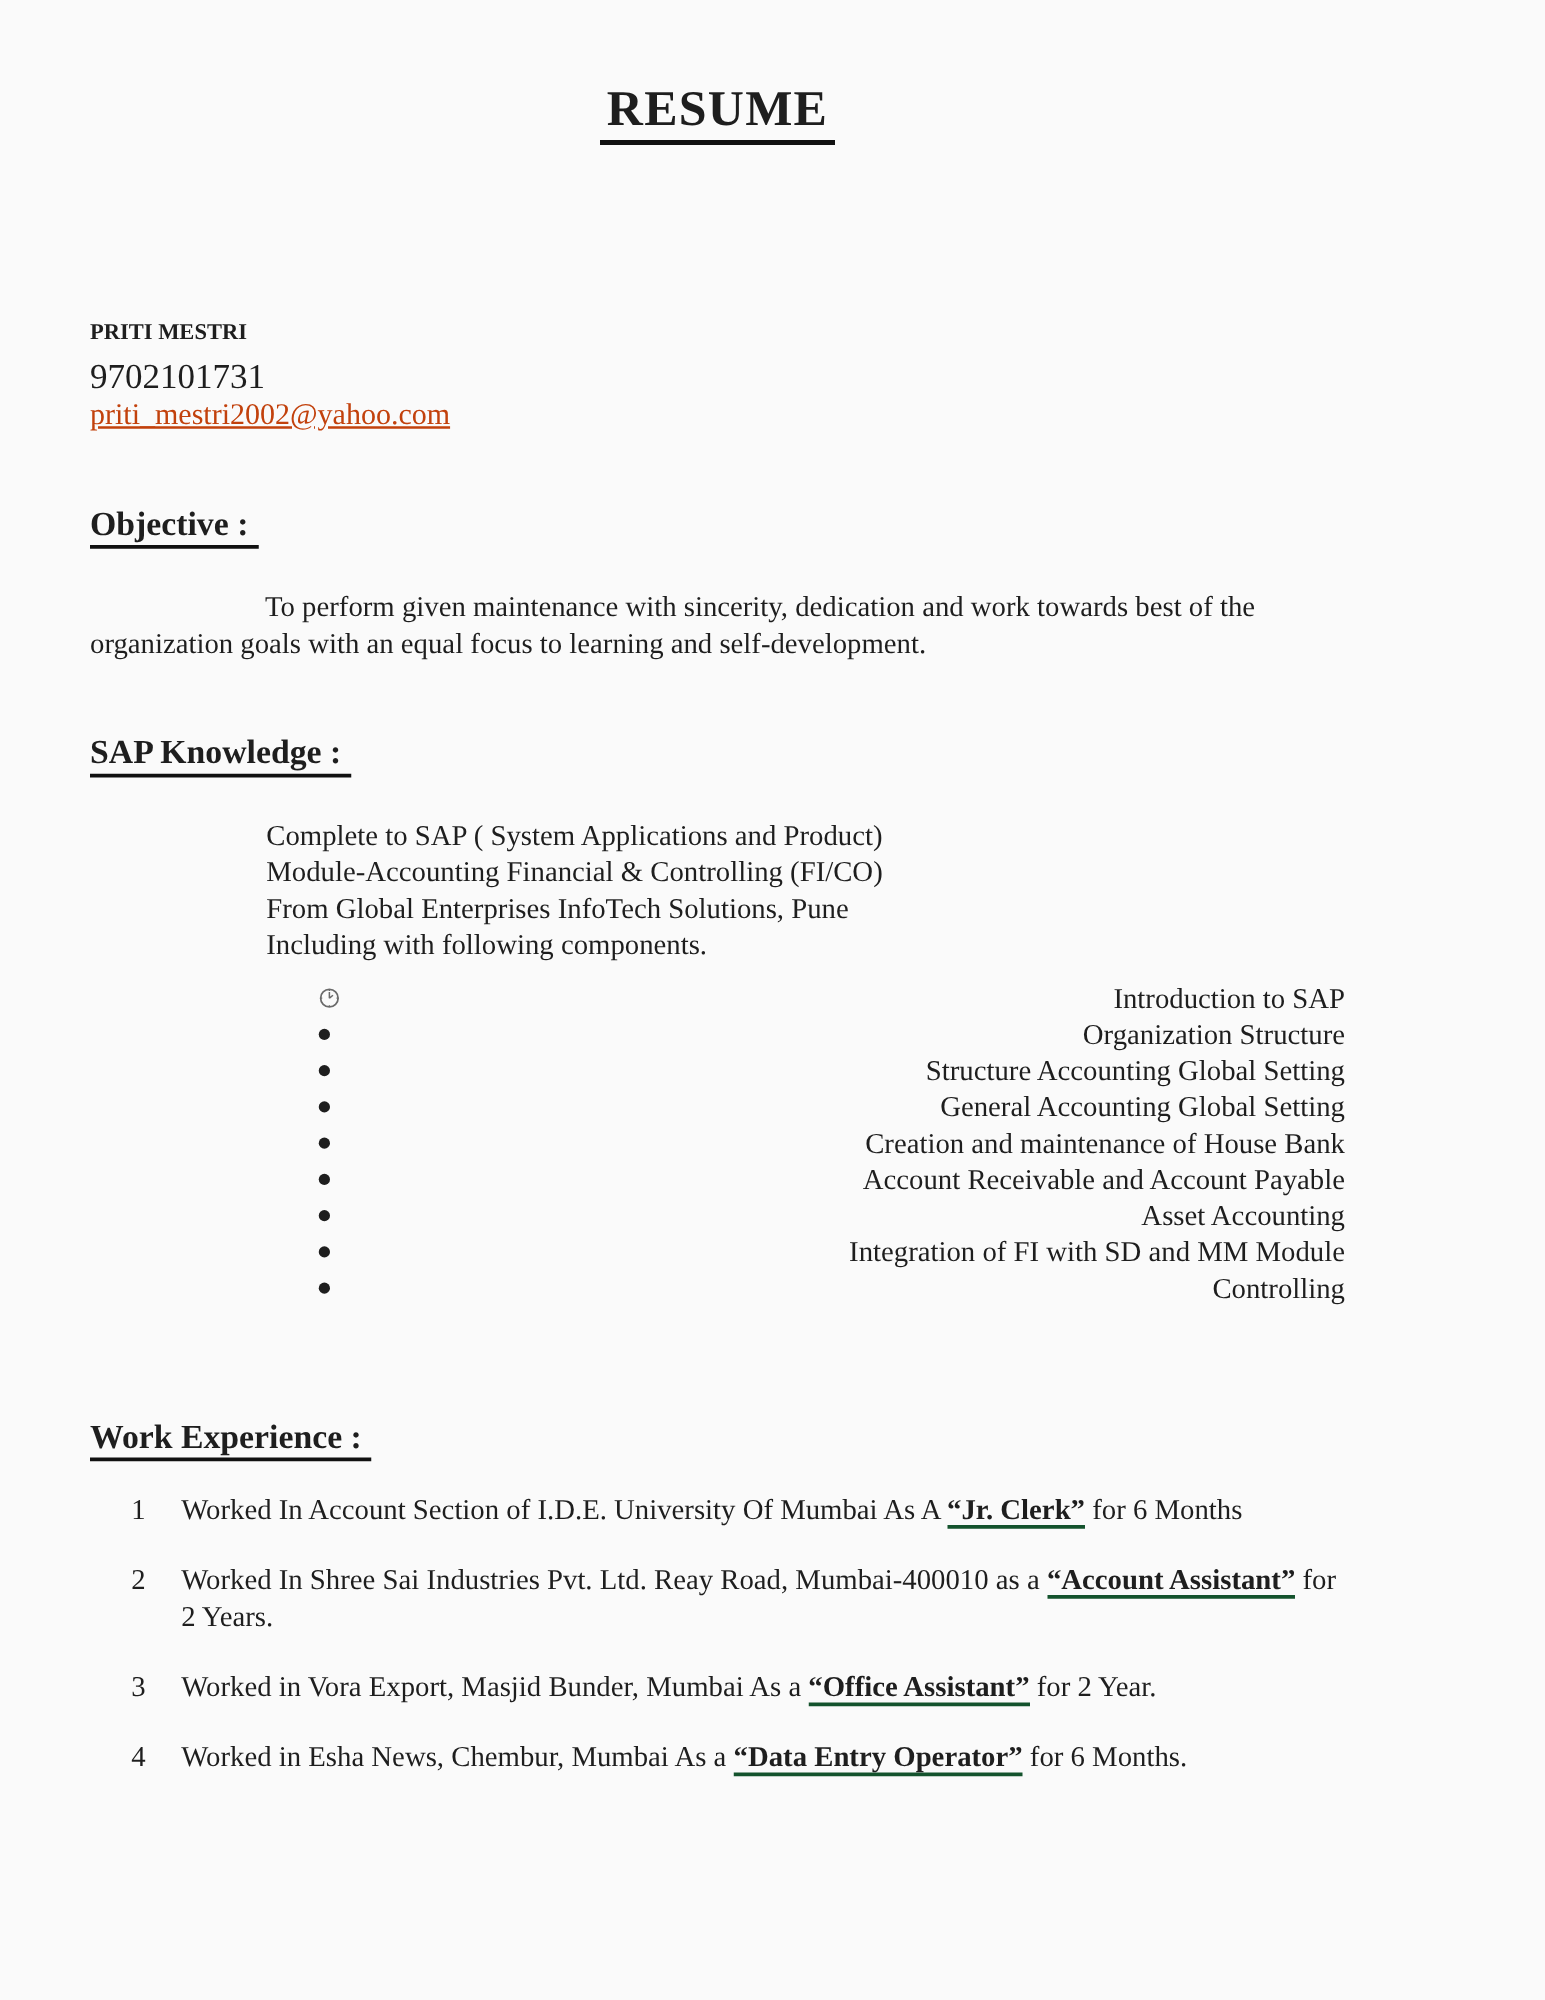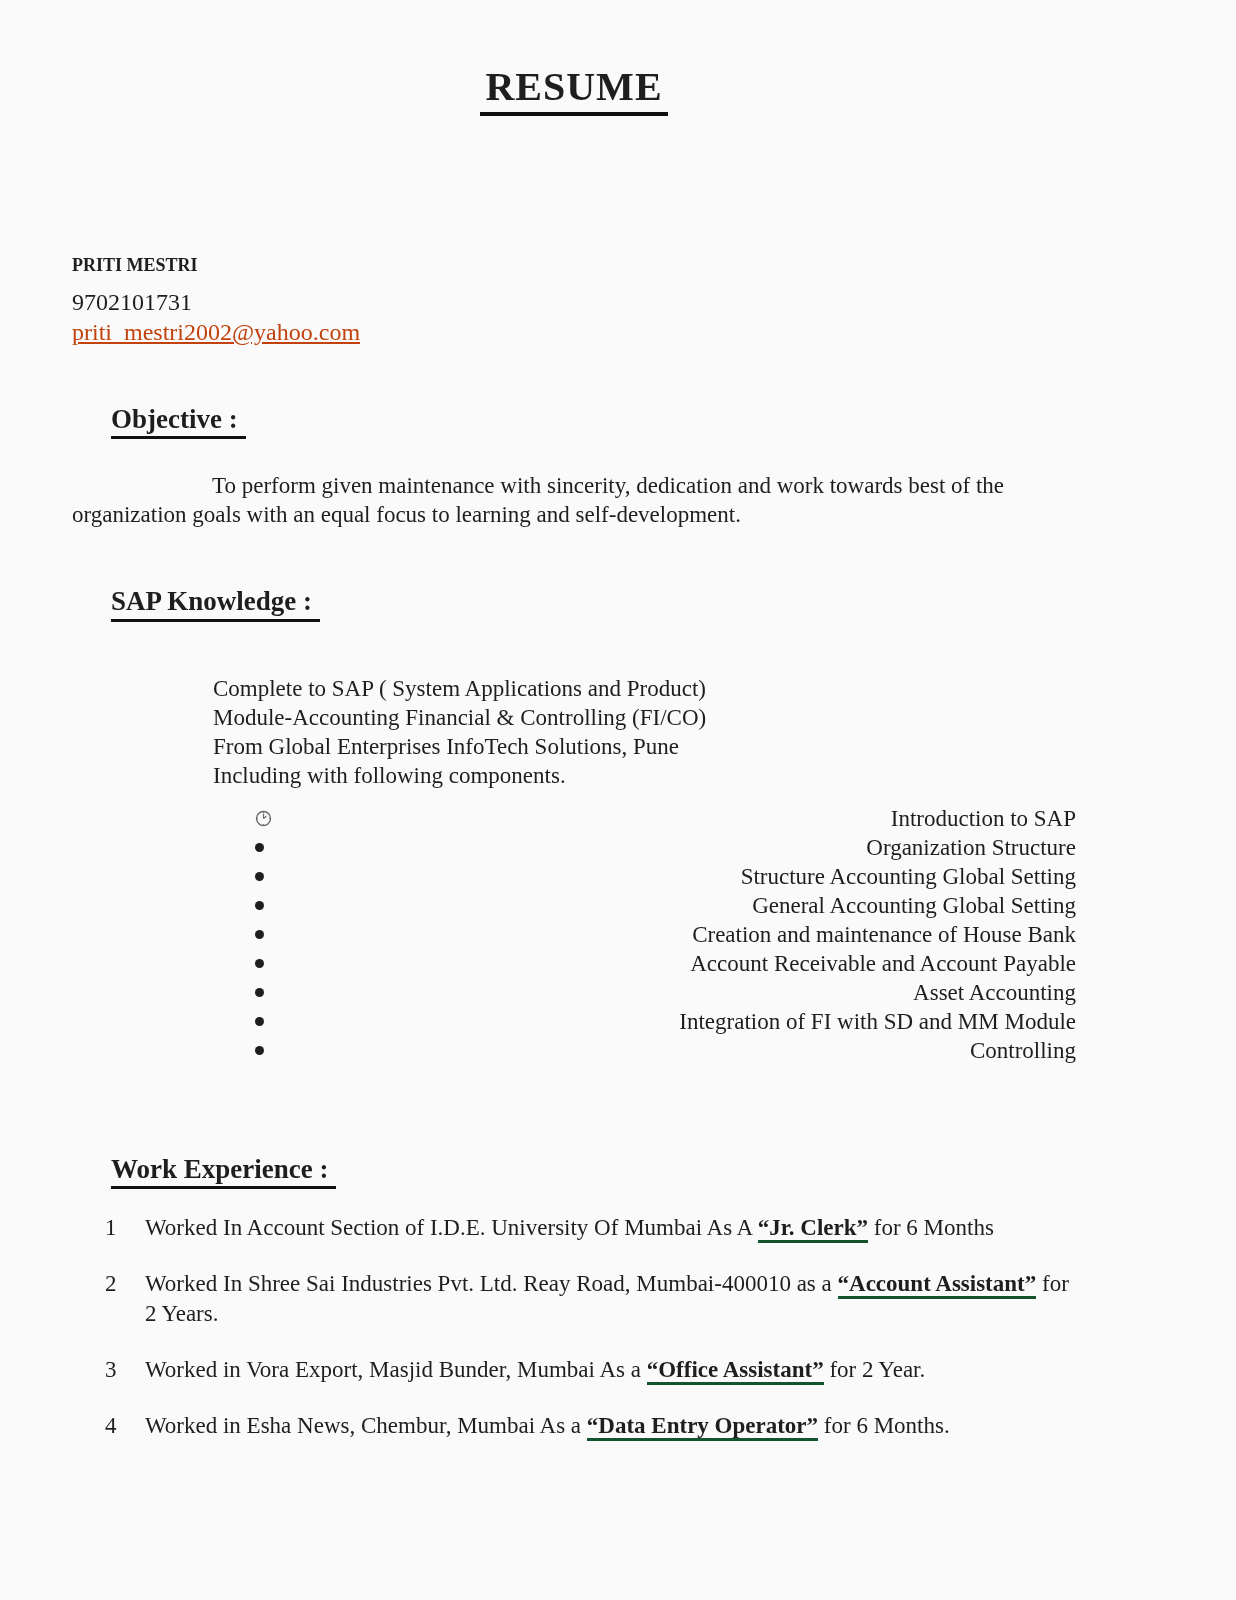--- a/index.html
+++ b/index.html
@@ -38,56 +38,55 @@
 
   
   .contact-name {
     font-family: "Liberation Serif", "DejaVu Serif", serif;
     font-size: 18px;
     font-weight: bold;
     line-height: 32px;
     margin-bottom: 6px;
   }
   .contact-phone {
-    font-size: 24px;
+    font-size: 28px;
     line-height: 30px;
   }
   .contact-email a {
     font-size: 24px;
     line-height: 30px;
     color: #c2410c;
     text-decoration: underline;
   }
 
   
   .section-heading {
     margin-top: 56px;
   }
   .section-heading span {
     display: inline-block;
     font-size: 27px;
     font-weight: bold;
     line-height: 1.2;
     border-bottom: 3px solid #111;
     padding: 0 8px 1px 0;
-    margin-left: 39px;
   }
 
   
   .objective-text {
     margin-top: 32px;
     font-size: 23px;
     line-height: 29px;
     text-indent: 140px;
     max-width: 1000px;
   }
 
   
   .sap-intro {
-    margin-top: 52px;
+    margin-top: 32px;
     margin-left: 141px;
     font-size: 23px;
   }
   .sap-intro .intro-line {
     line-height: 29px;
   }
 
   
   .sap-list {
     list-style: none;

